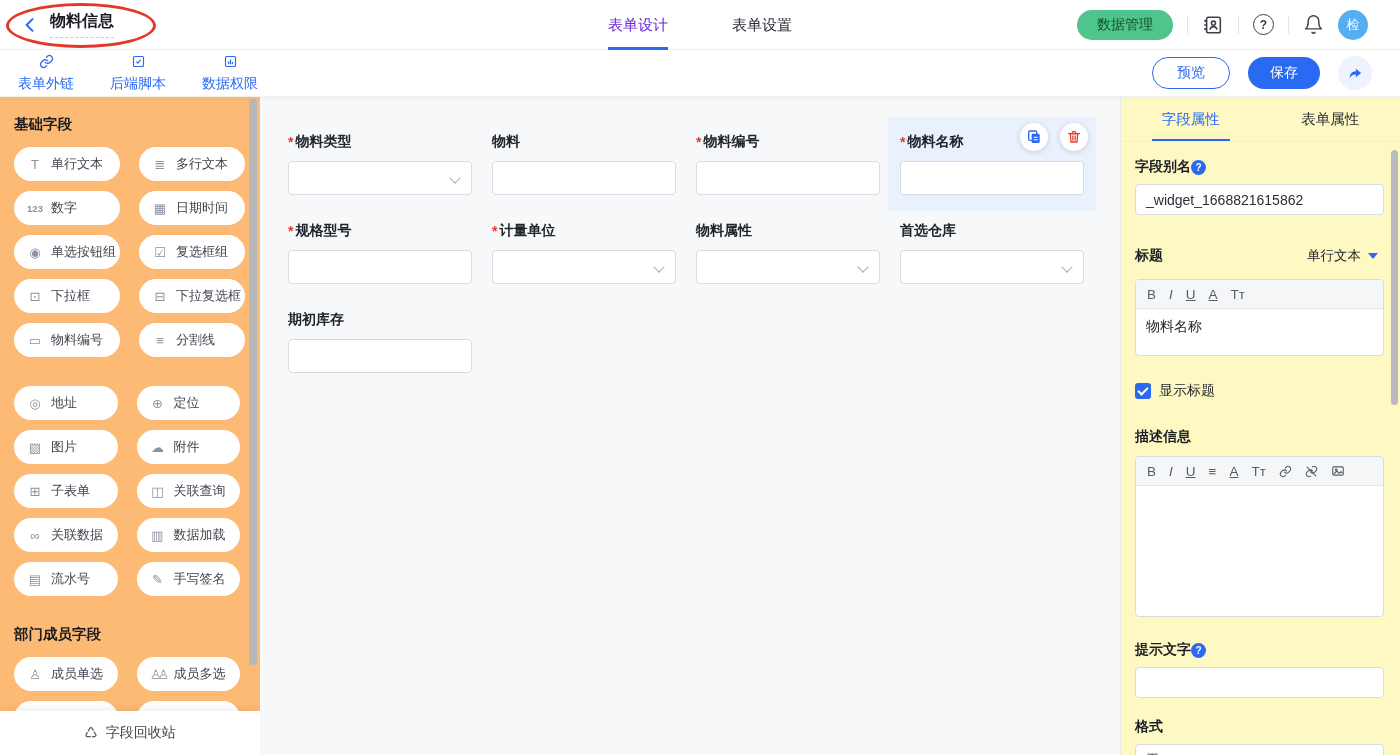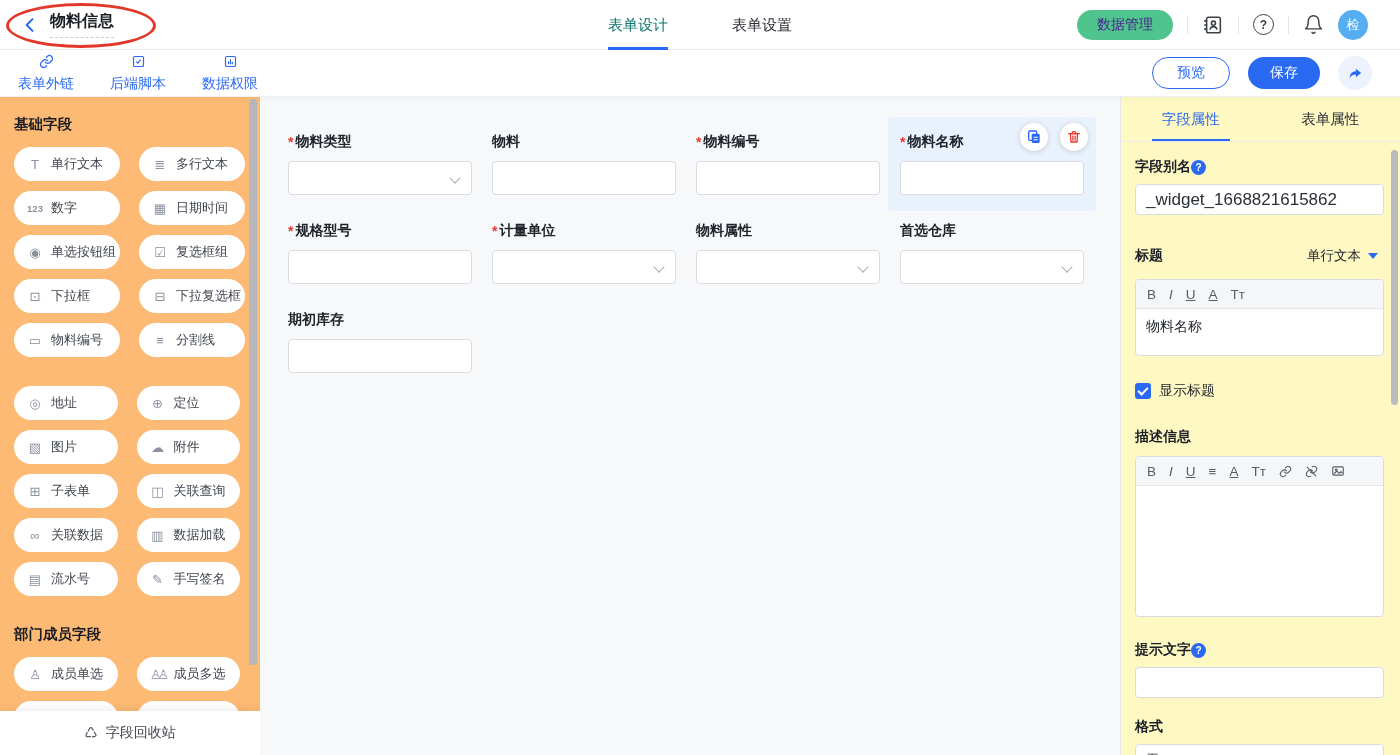--- a/index.html
+++ b/index.html
@@ -13,23 +13,23 @@
   .back-title { display:flex; align-items:center; gap:10px; }
   .back-ic { display:flex; align-items:center; cursor:pointer; }
   .page-title { font-size:16px; font-weight:700; color:#1a1d24; padding-bottom:5px;
     border-bottom:1px dashed #c8ccd4; }
   .annot { position:absolute; left:6px; top:3px; width:150px; height:45px;
     border:3px solid #e3372a; border-radius:50%; pointer-events:none; z-index:20; }
   .htabs { position:absolute; left:50%; top:0; transform:translateX(-50%); height:50px;
     display:flex; gap:64px; }
   .htab { height:50px; display:flex; align-items:center; font-size:15px; color:#2a2e36;
     border-bottom:3px solid transparent; padding-top:3px; cursor:pointer; }
-  .htab.active { color:#0f766e; border-bottom-color:#2a6af2; }
+  .htab.active { color:#6d28d9; border-bottom-color:#2a6af2; }
   .hright { margin-left:auto; display:flex; align-items:center; gap:14px; }
-  .green-btn { background:#4fc48c; color:#4c1d95; font-size:14px; border:none; border-radius:18px;
+  .green-btn { background:#4fc48c; color:#14532d; font-size:14px; border:none; border-radius:18px;
     height:30px; padding:0 20px; cursor:pointer; }
   .vdiv { width:1px; height:18px; background:#e3e5e8; }
   .hic { display:flex; align-items:center; justify-content:center; cursor:pointer; }
   .help-ring { width:21px; height:21px; border:1.7px solid #3c4048; border-radius:50%;
     display:flex; align-items:center; justify-content:center; font-size:12px; font-weight:700; color:#3c4048; }
   .avatar { width:30px; height:30px; border-radius:50%; background:#55aef2; color:#fff;
     display:flex; align-items:center; justify-content:center; font-size:13px; cursor:pointer; }
 
   
   .toolbar { position:absolute; left:0; top:50px; width:100%; height:47px; background:#fff;
@@ -89,21 +89,21 @@
   .ptab { flex:1; display:flex; align-items:center; justify-content:center; font-size:14.5px;
     color:#2a2e36; position:relative; cursor:pointer; }
   .ptab.active { color:#2a6af2; }
   .ptab.active::after { content:""; position:absolute; left:50%; bottom:0; transform:translateX(-50%);
     width:78px; height:2.5px; background:#2a6af2; }
   .pcontent { padding:16px 16px 0 14px; }
   .prow-label { display:flex; align-items:center; font-size:14px; font-weight:700; color:#1c1f26; }
   .help-badge { width:15px; height:15px; border-radius:50%; background:#2a6af2; color:#fff;
     font-size:10px; font-weight:700; display:flex; align-items:center; justify-content:center; cursor:pointer; }
   .tinput { margin-top:8px; height:31px; border:1px solid #d8dbe0; border-radius:4px; background:#fff;
-    padding:0 10px; display:flex; align-items:center; font-size:17px; color:#2a2e36; }
+    padding:0 10px; display:flex; align-items:center; font-size:14px; color:#2a2e36; }
   .title-row { margin-top:28px; display:flex; align-items:center; justify-content:space-between; }
   .type-dd { display:flex; align-items:center; gap:7px; font-size:13.5px; color:#23262d;
     font-weight:400; cursor:pointer; padding:4px 6px; }
   .caret-dn { width:0; height:0; border-left:5px solid transparent; border-right:5px solid transparent;
     border-top:6px solid #2a6af2; }
   .editor { margin-top:10px; border:1px solid #d8dbe0; border-radius:4px; overflow:hidden; background:#fff; }
   .rtb { height:29px; background:#f5f6f8; border-bottom:1px solid #e3e5e9; display:flex;
     align-items:center; padding:0 11px; gap:13px; }
   .rtb-btn { font-size:13.5px; color:#565d68; cursor:pointer; font-style:normal; }
   .rtb-btn.i { font-style:italic; }

